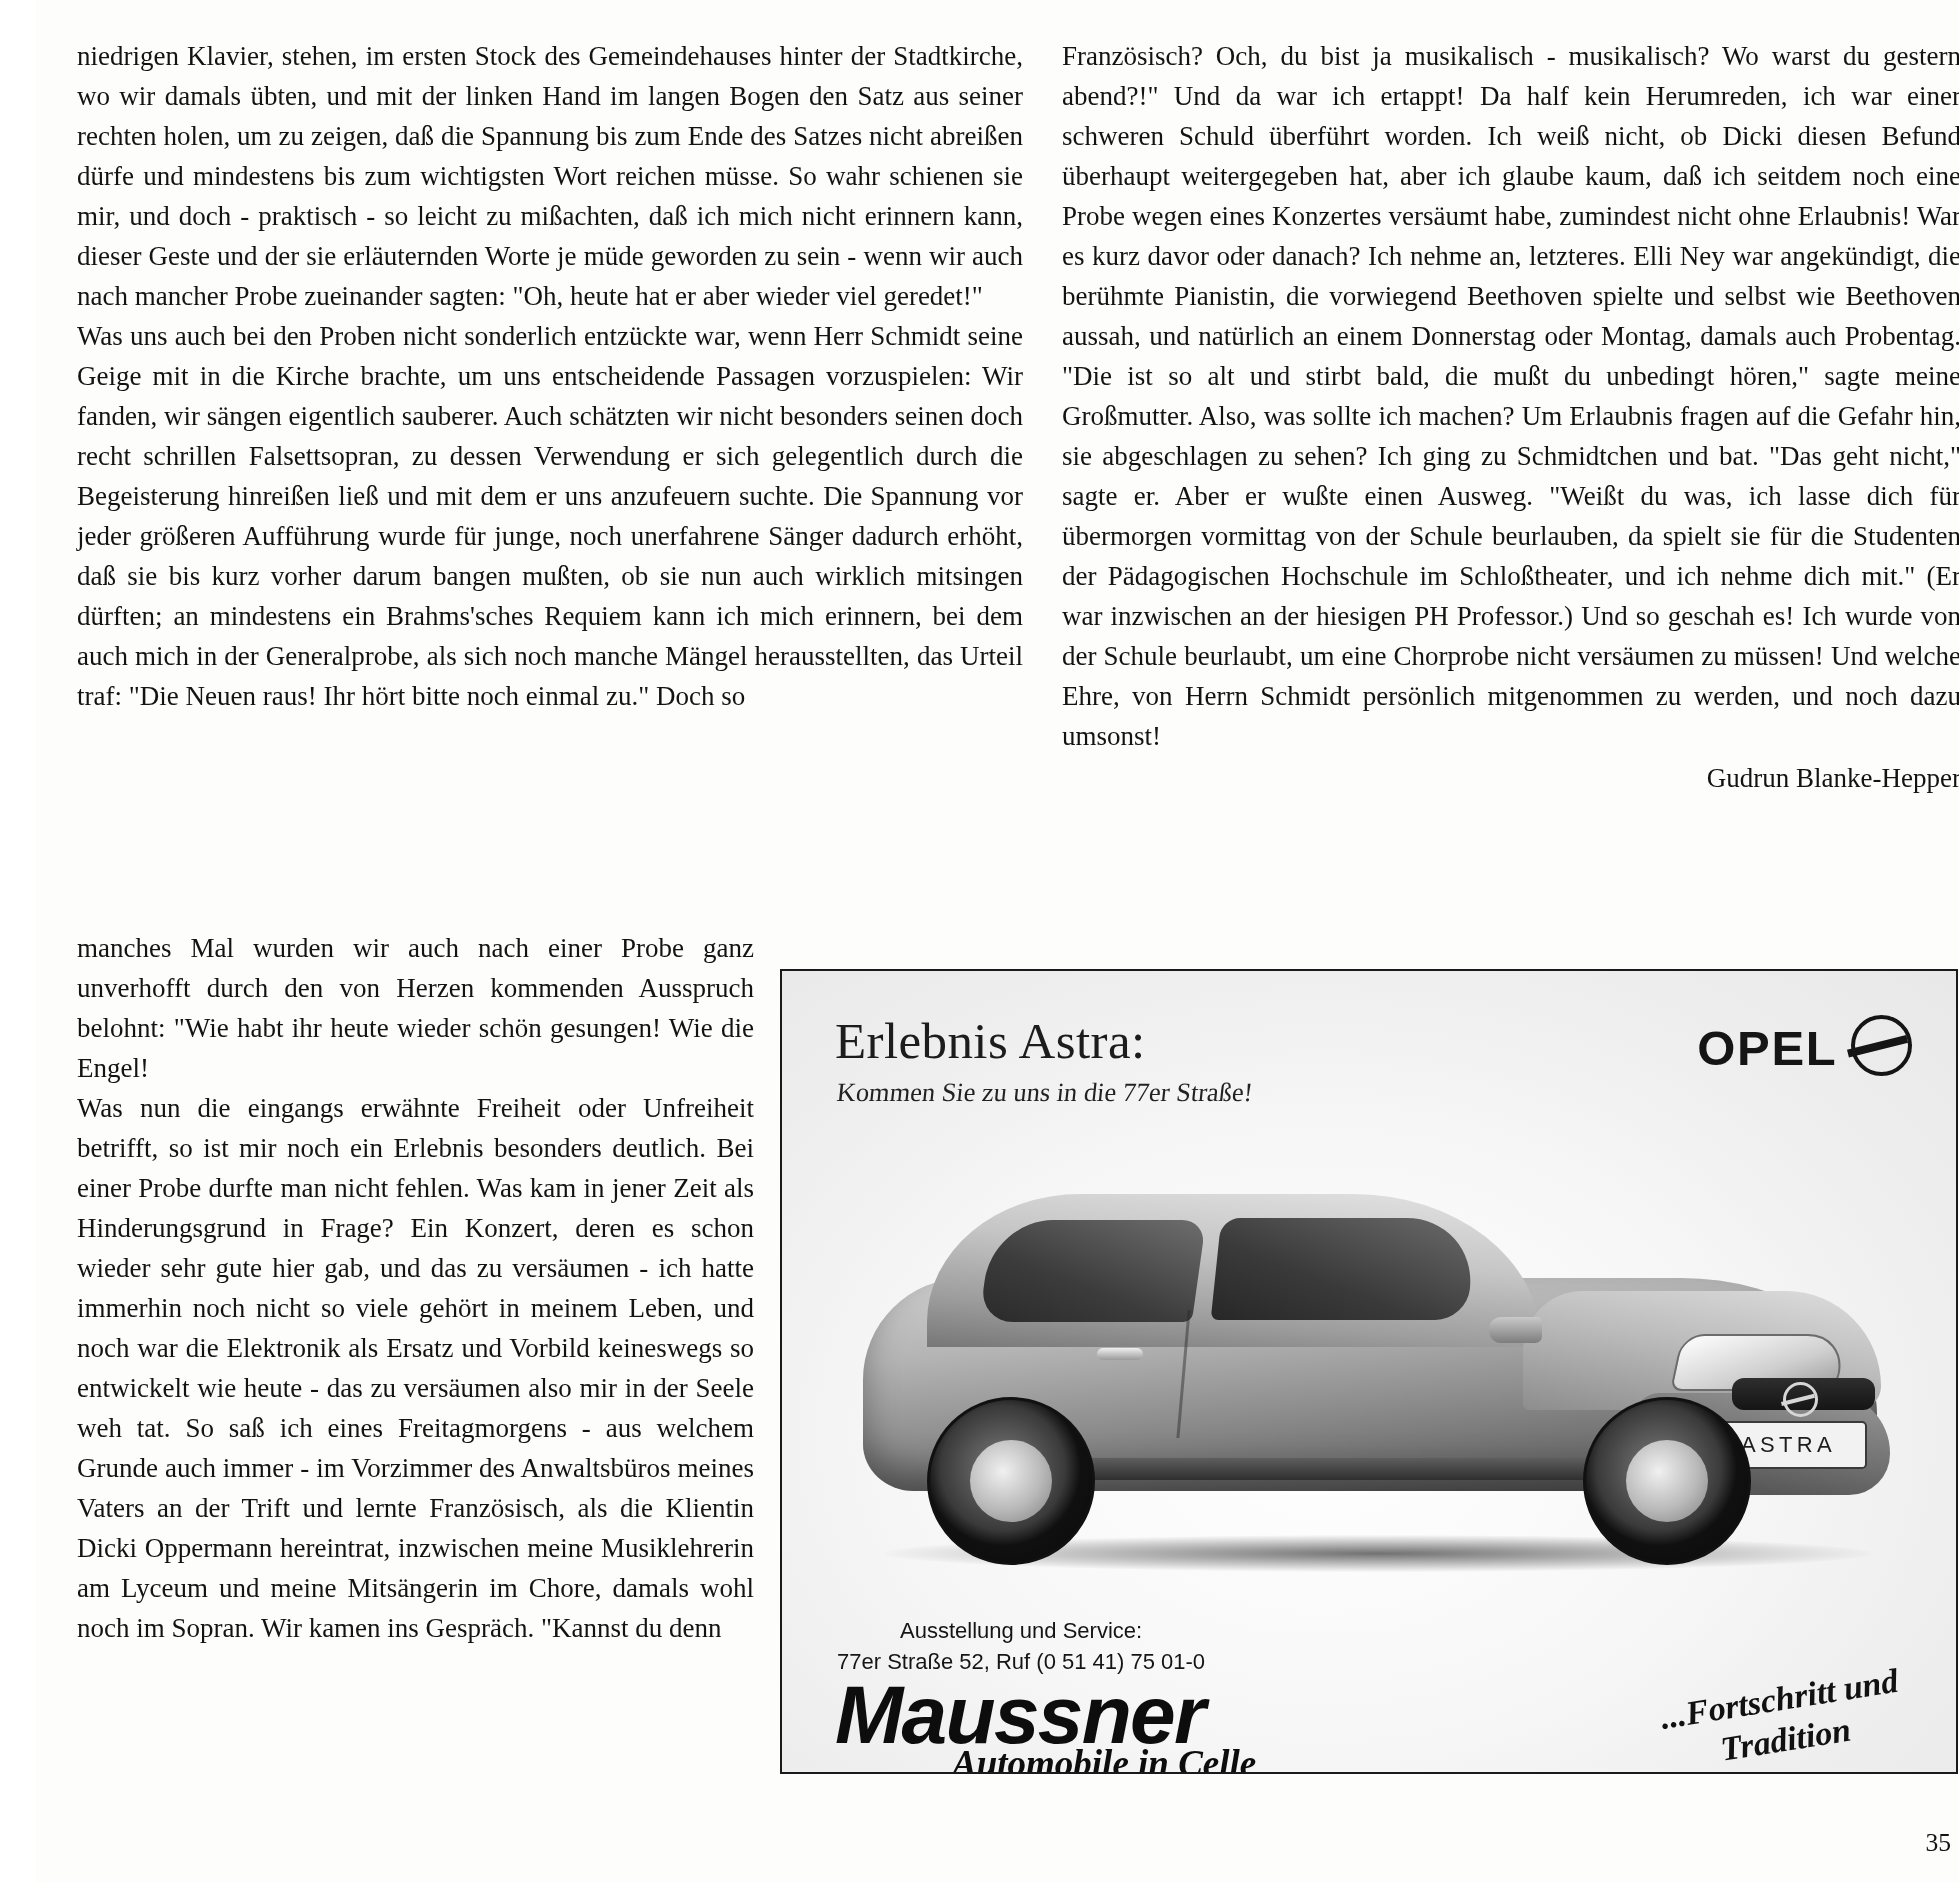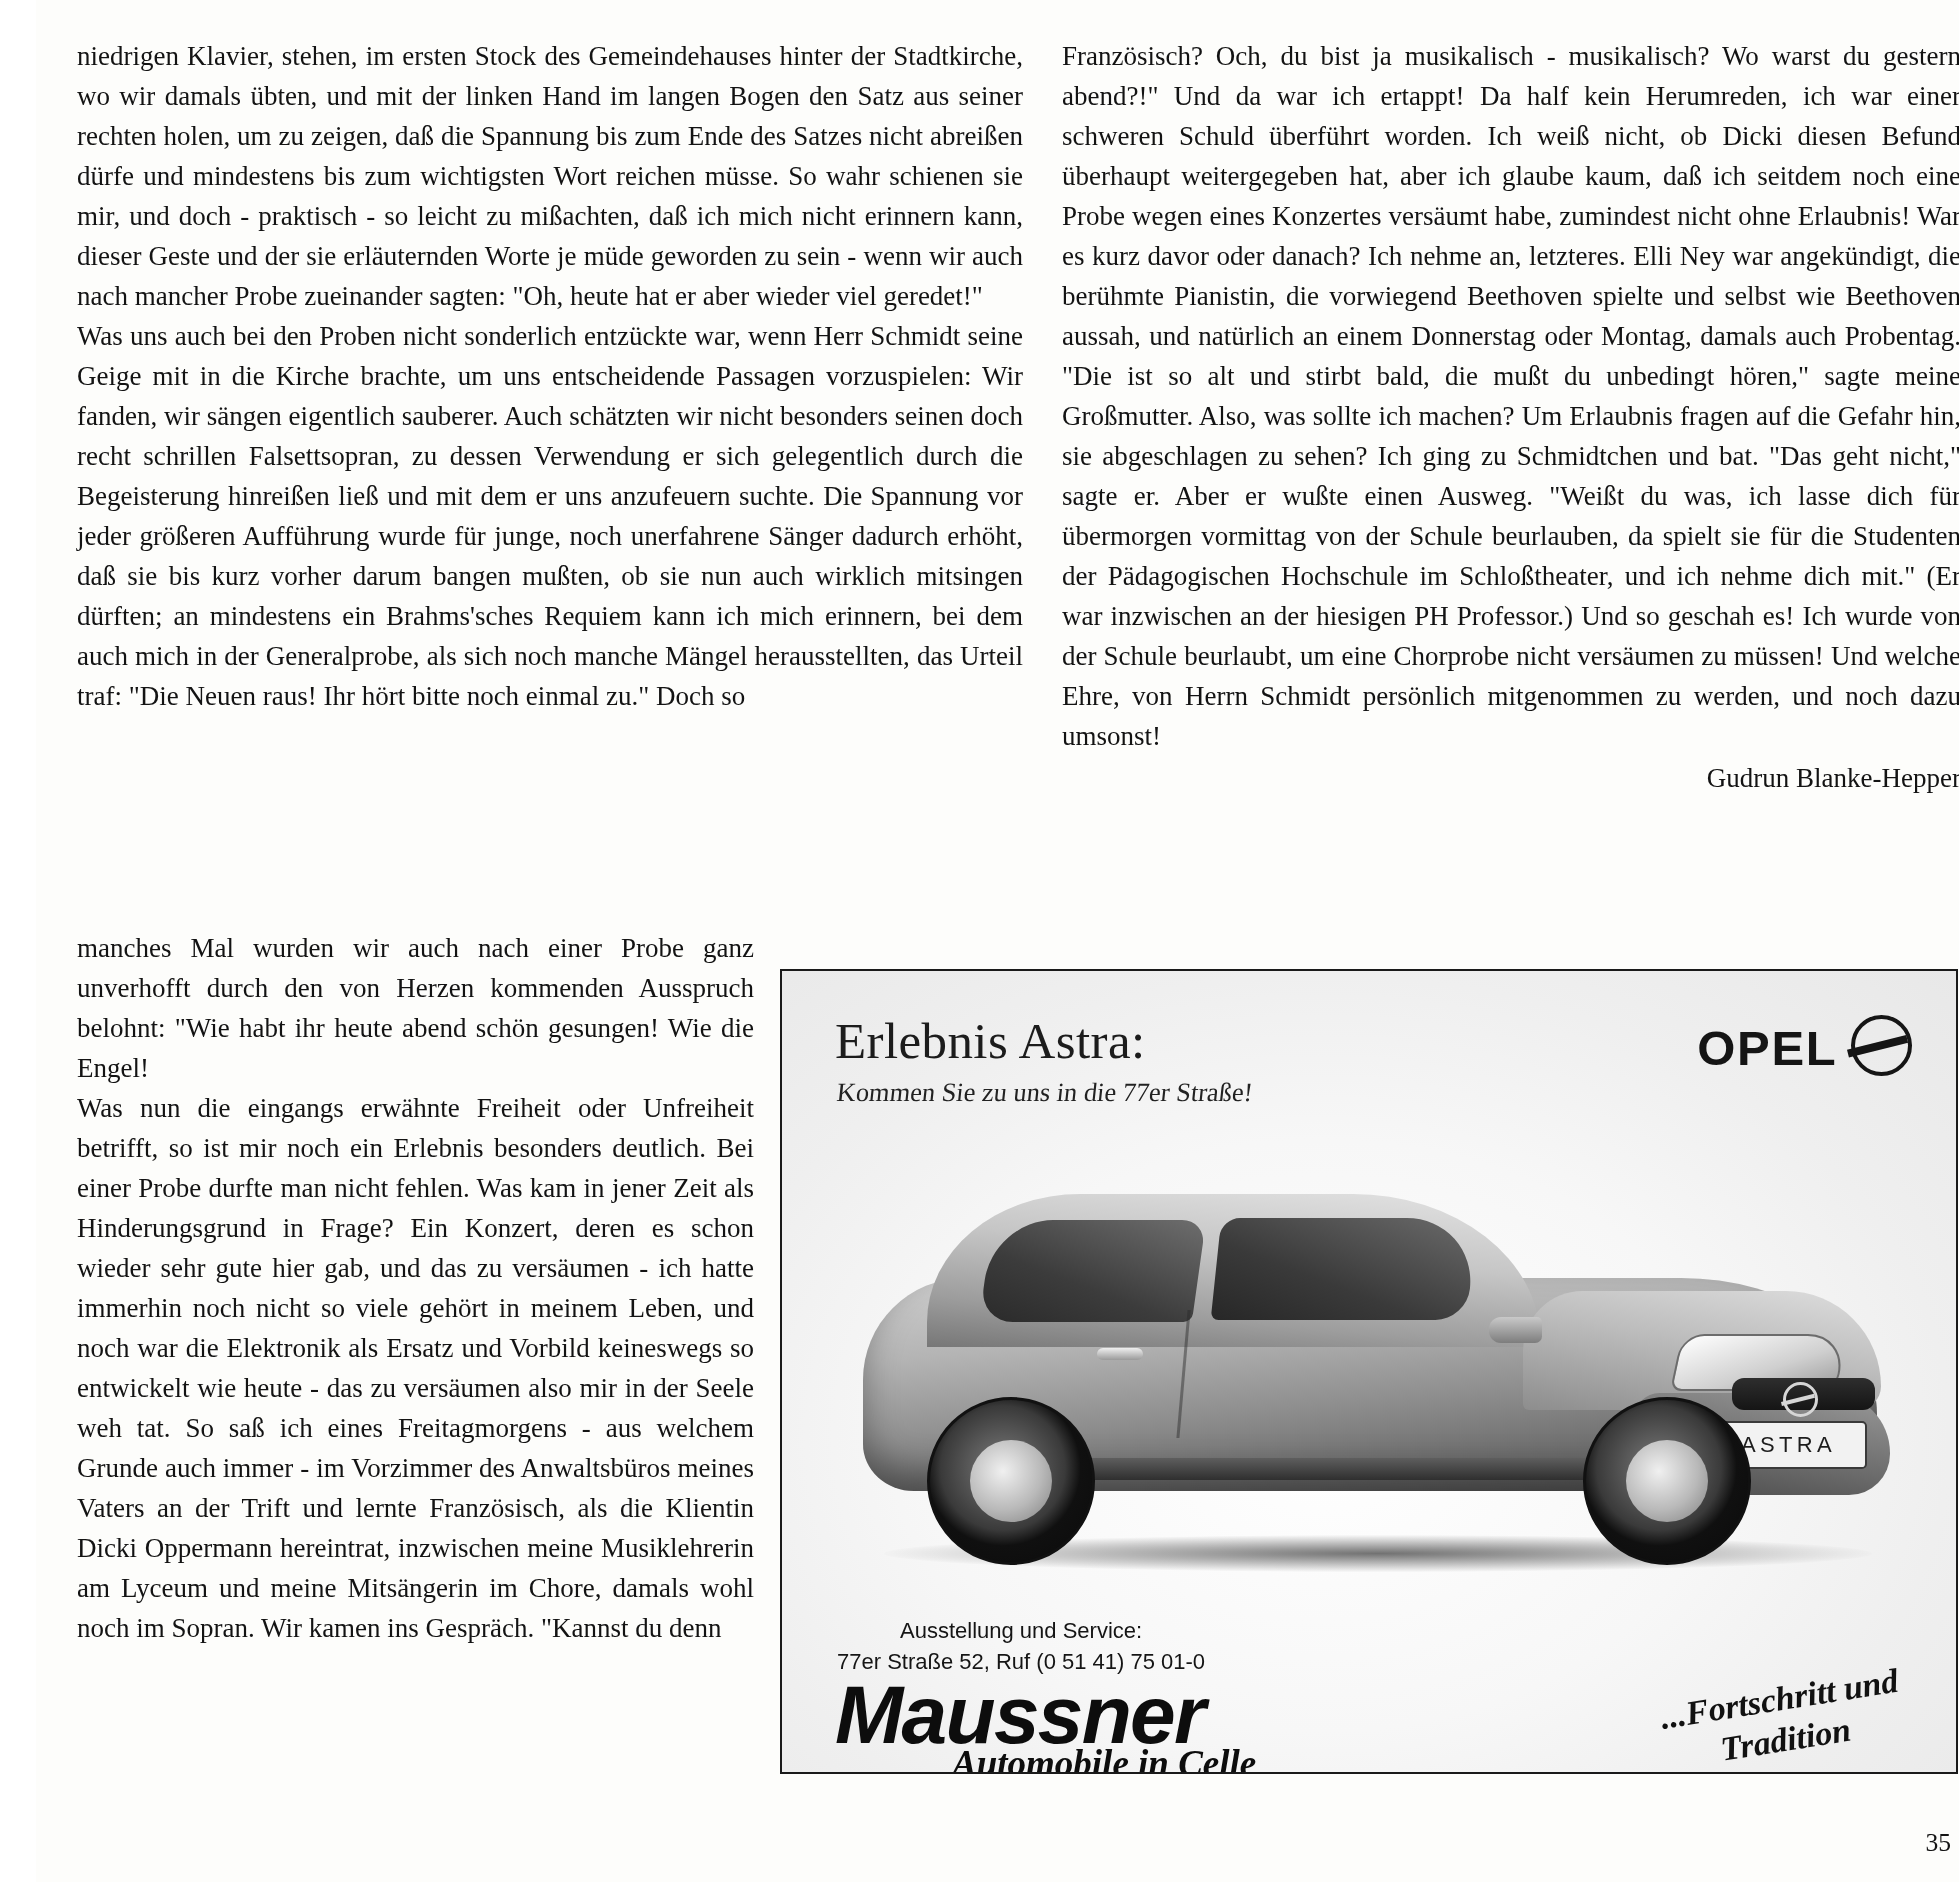--- a/index.html
+++ b/index.html
@@ -386,21 +386,21 @@
 <body>
 
 <div class="page">
 
   <div class="col" id="col-left-top">
     <p>niedrigen Klavier, stehen, im ersten Stock des Gemeindehauses hinter der Stadtkirche, wo wir damals übten, und mit der linken Hand im langen Bogen den Satz aus seiner rechten holen, um zu zeigen, daß die Spannung bis zum Ende des Satzes nicht abreißen dürfe und mindestens bis zum wichtigsten Wort reichen müsse. So wahr schienen sie mir, und doch - praktisch - so leicht zu mißachten, daß ich mich nicht erinnern kann, dieser Geste und der sie erläuternden Worte je müde geworden zu sein - wenn wir auch nach mancher Probe zueinander sagten: "Oh, heute hat er aber wieder viel geredet!"</p>
     <p>Was uns auch bei den Proben nicht sonderlich entzückte war, wenn Herr Schmidt seine Geige mit in die Kirche brachte, um uns entscheidende Passagen vorzuspielen: Wir fanden, wir sängen eigentlich sauberer. Auch schätzten wir nicht besonders seinen doch recht schrillen Falsettsopran, zu dessen Verwendung er sich gelegentlich durch die Begeisterung hinreißen ließ und mit dem er uns anzufeuern suchte. Die Spannung vor jeder größeren Aufführung wurde für junge, noch unerfahrene Sänger dadurch erhöht, daß sie bis kurz vorher darum bangen mußten, ob sie nun auch wirklich mitsingen dürften; an mindestens ein Brahms'sches Requiem kann ich mich erinnern, bei dem auch mich in der Generalprobe, als sich noch manche Mängel herausstellten, das Urteil traf: "Die Neuen raus! Ihr hört bitte noch einmal zu." Doch so</p>
   </div>
 
   <div class="col" id="col-left-bottom">
-    <p>manches Mal wurden wir auch nach einer Probe ganz unverhofft durch den von Herzen kommenden Ausspruch belohnt: "Wie habt ihr heute abend schön gesungen! Wie die Engel!</p>
+    <p>manches Mal wurden wir auch nach einer Probe ganz unverhofft durch den von Herzen kommenden Ausspruch belohnt: "Wie habt ihr heute wieder schön gesungen! Wie die Engel!</p>
     <p>Was nun die eingangs erwähnte Freiheit oder Unfreiheit betrifft, so ist mir noch ein Erlebnis besonders deutlich. Bei einer Probe durfte man nicht fehlen. Was kam in jener Zeit als Hinderungsgrund in Frage? Ein Konzert, deren es schon wieder sehr gute hier gab, und das zu versäumen - ich hatte immerhin noch nicht so viele gehört in meinem Leben, und noch war die Elektronik als Ersatz und Vorbild keineswegs so entwickelt wie heute - das zu versäumen also mir in der Seele weh tat. So saß ich eines Freitagmorgens - aus welchem Grunde auch immer - im Vorzimmer des Anwaltsbüros meines Vaters an der Trift und lernte Französisch, als die Klientin Dicki Oppermann hereintrat, inzwischen meine Musiklehrerin am Lyceum und meine Mitsängerin im Chore, damals wohl noch im Sopran. Wir kamen ins Gespräch. "Kannst du denn</p>
   </div>
 
   <div class="col" id="col-right">
     <p>Französisch? Och, du bist ja musikalisch - musikalisch? Wo warst du gestern abend?!" Und da war ich ertappt! Da half kein Herumreden, ich war einer schweren Schuld überführt worden. Ich weiß nicht, ob Dicki diesen Befund überhaupt weitergegeben hat, aber ich glaube kaum, daß ich seitdem noch eine Probe wegen eines Konzertes versäumt habe, zumindest nicht ohne Erlaubnis! War es kurz davor oder danach? Ich nehme an, letzteres. Elli Ney war angekündigt, die berühmte Pianistin, die vorwiegend Beethoven spielte und selbst wie Beethoven aussah, und natürlich an einem Donnerstag oder Montag, damals auch Probentag. "Die ist so alt und stirbt bald, die mußt du unbedingt hören," sagte meine Großmutter. Also, was sollte ich machen? Um Erlaubnis fragen auf die Gefahr hin, sie abgeschlagen zu sehen? Ich ging zu Schmidtchen und bat. "Das geht nicht," sagte er. Aber er wußte einen Ausweg. "Weißt du was, ich lasse dich für übermorgen vormittag von der Schule beurlauben, da spielt sie für die Studenten der Pädagogischen Hochschule im Schloßtheater, und ich nehme dich mit." (Er war inzwischen an der hiesigen PH Professor.) Und so geschah es! Ich wurde von der Schule beurlaubt, um eine Chorprobe nicht versäumen zu müssen! Und welche Ehre, von Herrn Schmidt persönlich mitgenommen zu werden, und noch dazu umsonst!</p>
     <span class="signature">Gudrun Blanke-Hepper</span>
   </div>
 
   <div class="ad">
     <div class="ad-inner">

